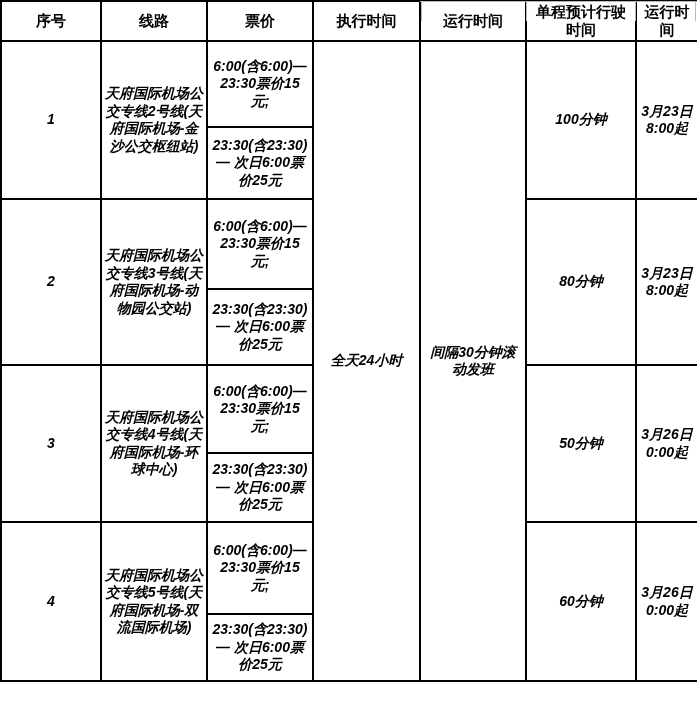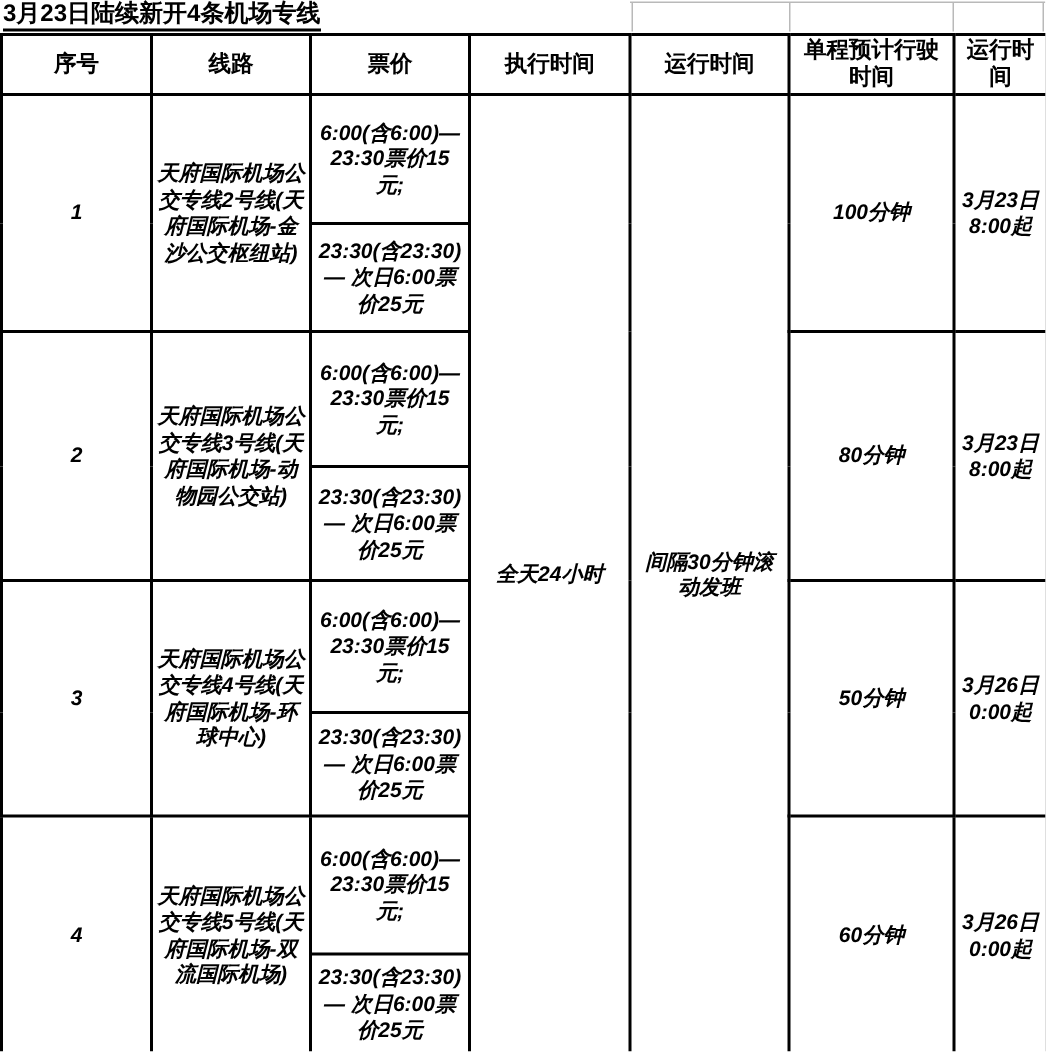--- a/index.html
+++ b/index.html
@@ -62,23 +62,20 @@
   tr.r3a { height: 88px; }
   tr.r3b { height: 69px; }
   tr.r4a { height: 92px; }
   tr.r4b { height: 67px; }
 </style>
 </head>
 <body>
 
 <div class="page">
 
-  <div class="title-bar">
-    <span class="title-text">3月23日陆续新开4条机场专线</span>
-  </div>
 
   <div class="stub h"></div>
   <div class="stub v" style="left:421px"></div>
   <div class="stub v" style="left:526px"></div>
   <div class="stub v" style="left:635px"></div>
   <div class="stub v" style="left:695px"></div>
 
   <table class="lines">
     <colgroup>
       <col style="width:100px">

